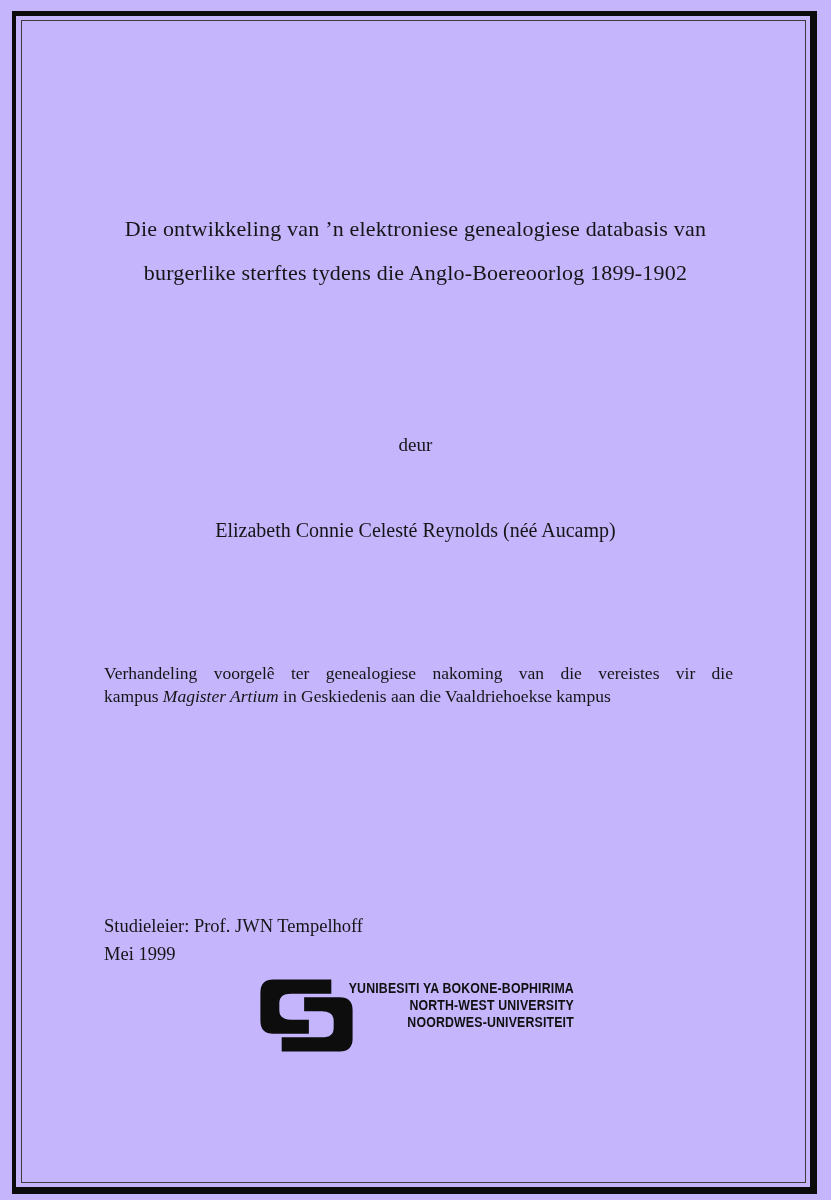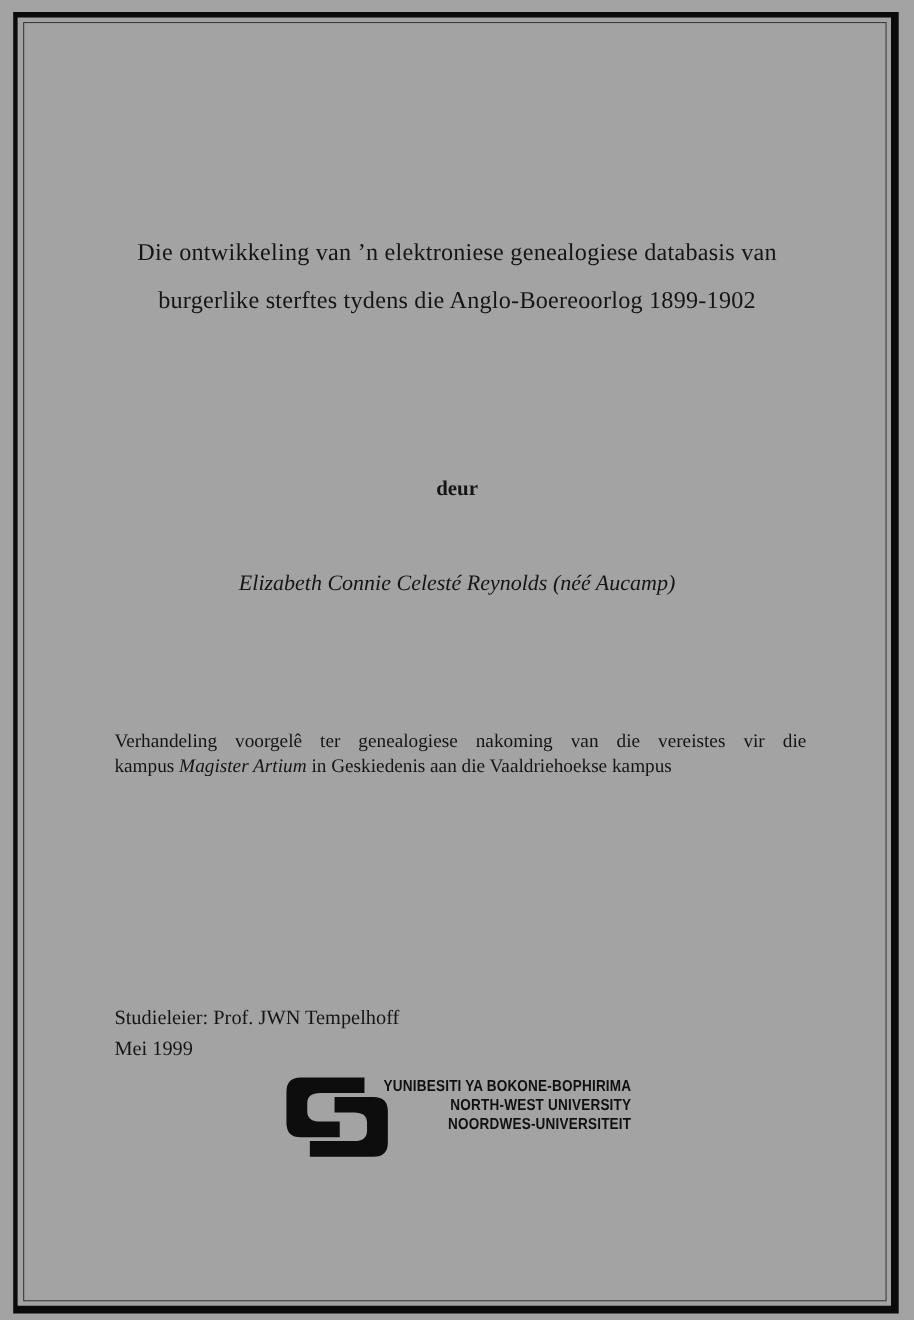--- a/index.html
+++ b/index.html
@@ -4,21 +4,21 @@
 <style>
   html, body {
     margin: 0;
     padding: 0;
     background: #e8e8e8;
   }
   .page {
     position: relative;
     width: 831px;
     height: 1200px;
-    background: #a3a3a3;
+    background: #c4b5fd;
     overflow: hidden;
     font-family: "Liberation Serif", "DejaVu Serif", serif;
     color: #151515;
   }
   
   .frame-outer {
     position: absolute;
     left: 12px; top: 11px; right: 14px; bottom: 6px;
     border: 4px solid #0b0b0b;
     border-top-width: 5px;
@@ -43,31 +43,29 @@
     letter-spacing: 0.2px;
   }
   .byline {
     position: absolute;
     top: 433px;
     left: 0;
     width: 100%;
     text-align: center;
     font-size: 19px;
     line-height: 23px;
-    font-weight: bold;
   }
   .author {
     position: absolute;
     top: 518px;
     left: 0;
     width: 100%;
     text-align: center;
     font-size: 20px;
     line-height: 25px;
-    font-style: italic;
   }
   .submission {
     position: absolute;
     top: 662px;
     left: 104px;
     width: 629px;
     font-size: 17.5px;
     line-height: 22.5px;
   }
   .submission .justified {

